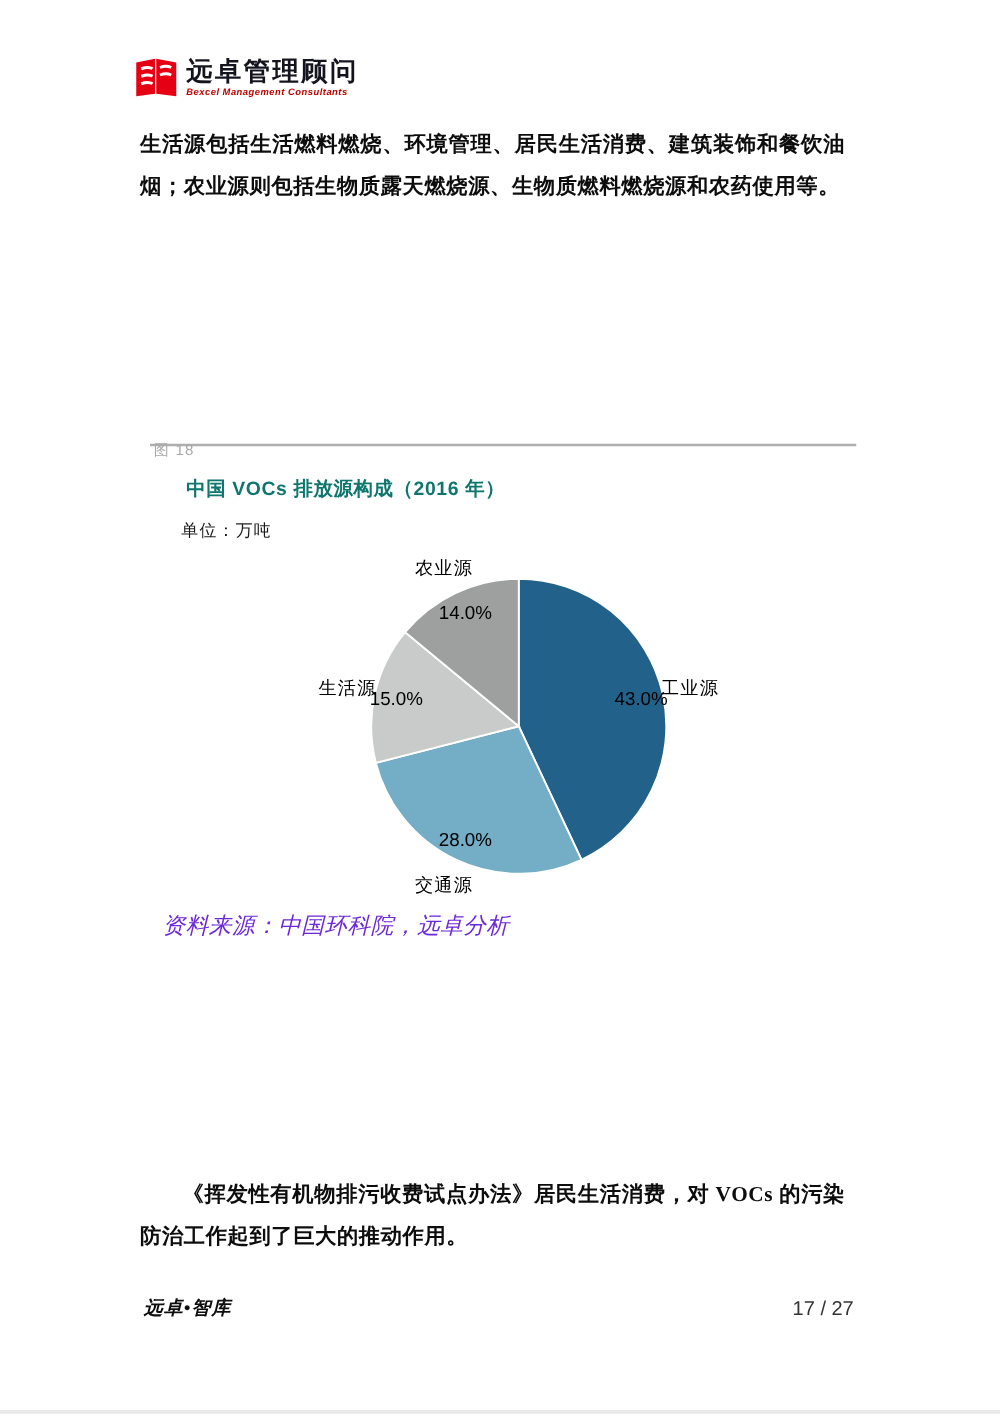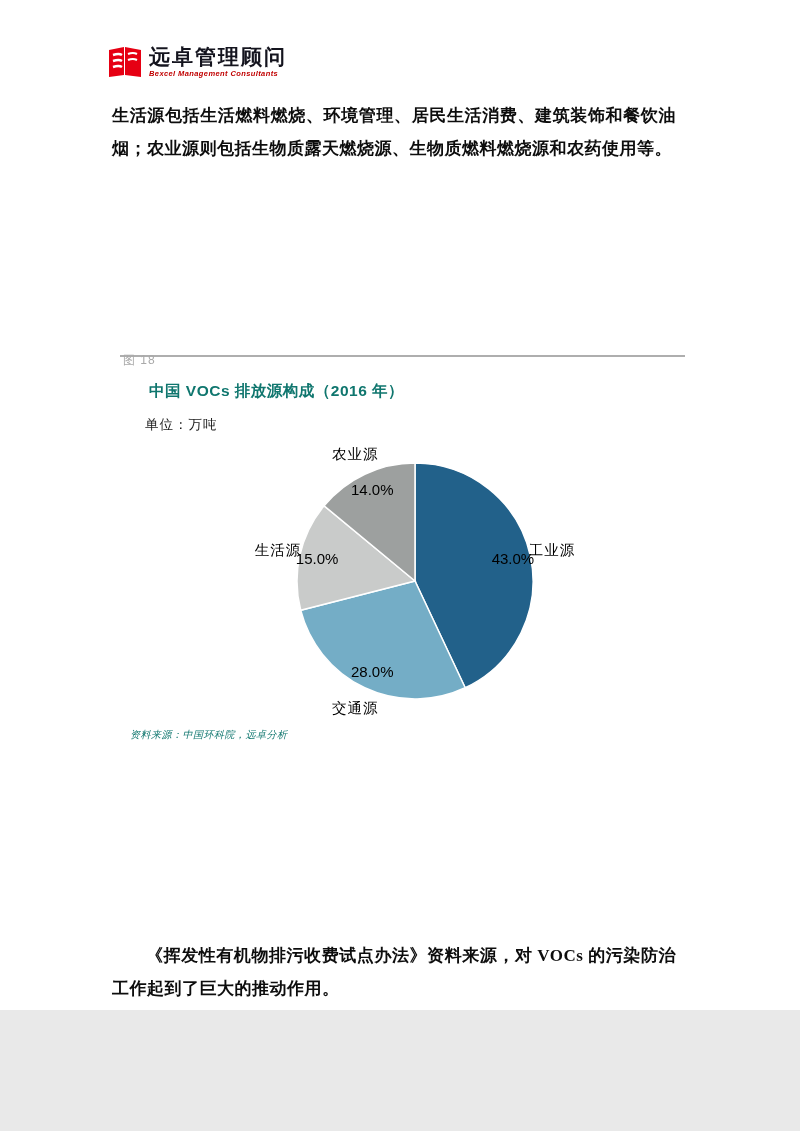--- a/index.html
+++ b/index.html
@@ -1,18 +1,18 @@
 <!DOCTYPE html>
 <html><head>
 <meta charset="utf-8">
 <style>
   html,body{margin:0;padding:0;background:#e9e9e9;}
   .page{
     position:relative;
-    width:800px;height:1010px;
+    width:800px;height:1128px;
     margin:0 auto;
     background:#ffffff;
     font-family:"Liberation Serif",serif;
     color:#111;
     overflow:hidden;
   }
   
   .logo{position:absolute;top:46px;left:108px;display:flex;align-items:flex-start;}
   .logo-icon{width:34px;height:32px;margin-right:7px;}
   .logo-text{display:flex;flex-direction:column;}
@@ -56,21 +56,21 @@
   .pct-label{
     font-family:"Liberation Sans",sans-serif;
     font-size:15px;fill:#000;
   }
   .cat-label{
     font-family:"Liberation Sans",sans-serif;
     font-size:14.5px;fill:#000;letter-spacing:1px;
   }
   .fig-source{
     position:absolute;top:728px;left:130px;
-    font-style:italic;font-size:10px;color:#0f766e;letter-spacing:0.5px;
+    font-style:italic;font-size:18px;color:#6d28d9;letter-spacing:0.5px;
   }
   
   .footer-brand{
     position:absolute;top:1037px;left:115px;
     font-weight:bold;font-style:italic;
     font-size:15px;color:#0d0d0d;letter-spacing:1px;
   }
   .footer-page{
     position:absolute;top:1039px;left:600px;width:83px;
     text-align:right;
@@ -118,18 +118,18 @@
         <text x="235.2" y="270.1" text-anchor="middle" class="cat-label">交通源</text>
         <text x="197.1" y="121.1" text-anchor="middle" class="pct-label">15.0%</text>
         <text x="158.0" y="112.4" text-anchor="middle" class="cat-label">生活源</text>
         <text x="252.3" y="52.2" text-anchor="middle" class="pct-label">14.0%</text>
         <text x="235.2" y="15.9" text-anchor="middle" class="cat-label">农业源</text>
       </svg>
   </div>
 
   <div class="fig-source">资料来源：中国环科院，远卓分析</div>
 
-  <div class="para indent" style="top:939px;">《挥发性有机物排污收费试点办法》资料来源，对 VOCs 的污染防治工作起到了巨大的推动作用。</div>
+  <div class="para indent" style="top:939px;">《挥发性有机物排污收费试点办法》居民生活消费，对 VOCs 的污染防治工作起到了巨大的推动作用。</div>
 
   <div class="footer-brand">远卓•智库</div>
   <div class="footer-page">17 / 27</div>
 
 </div>
 
 </body></html>

